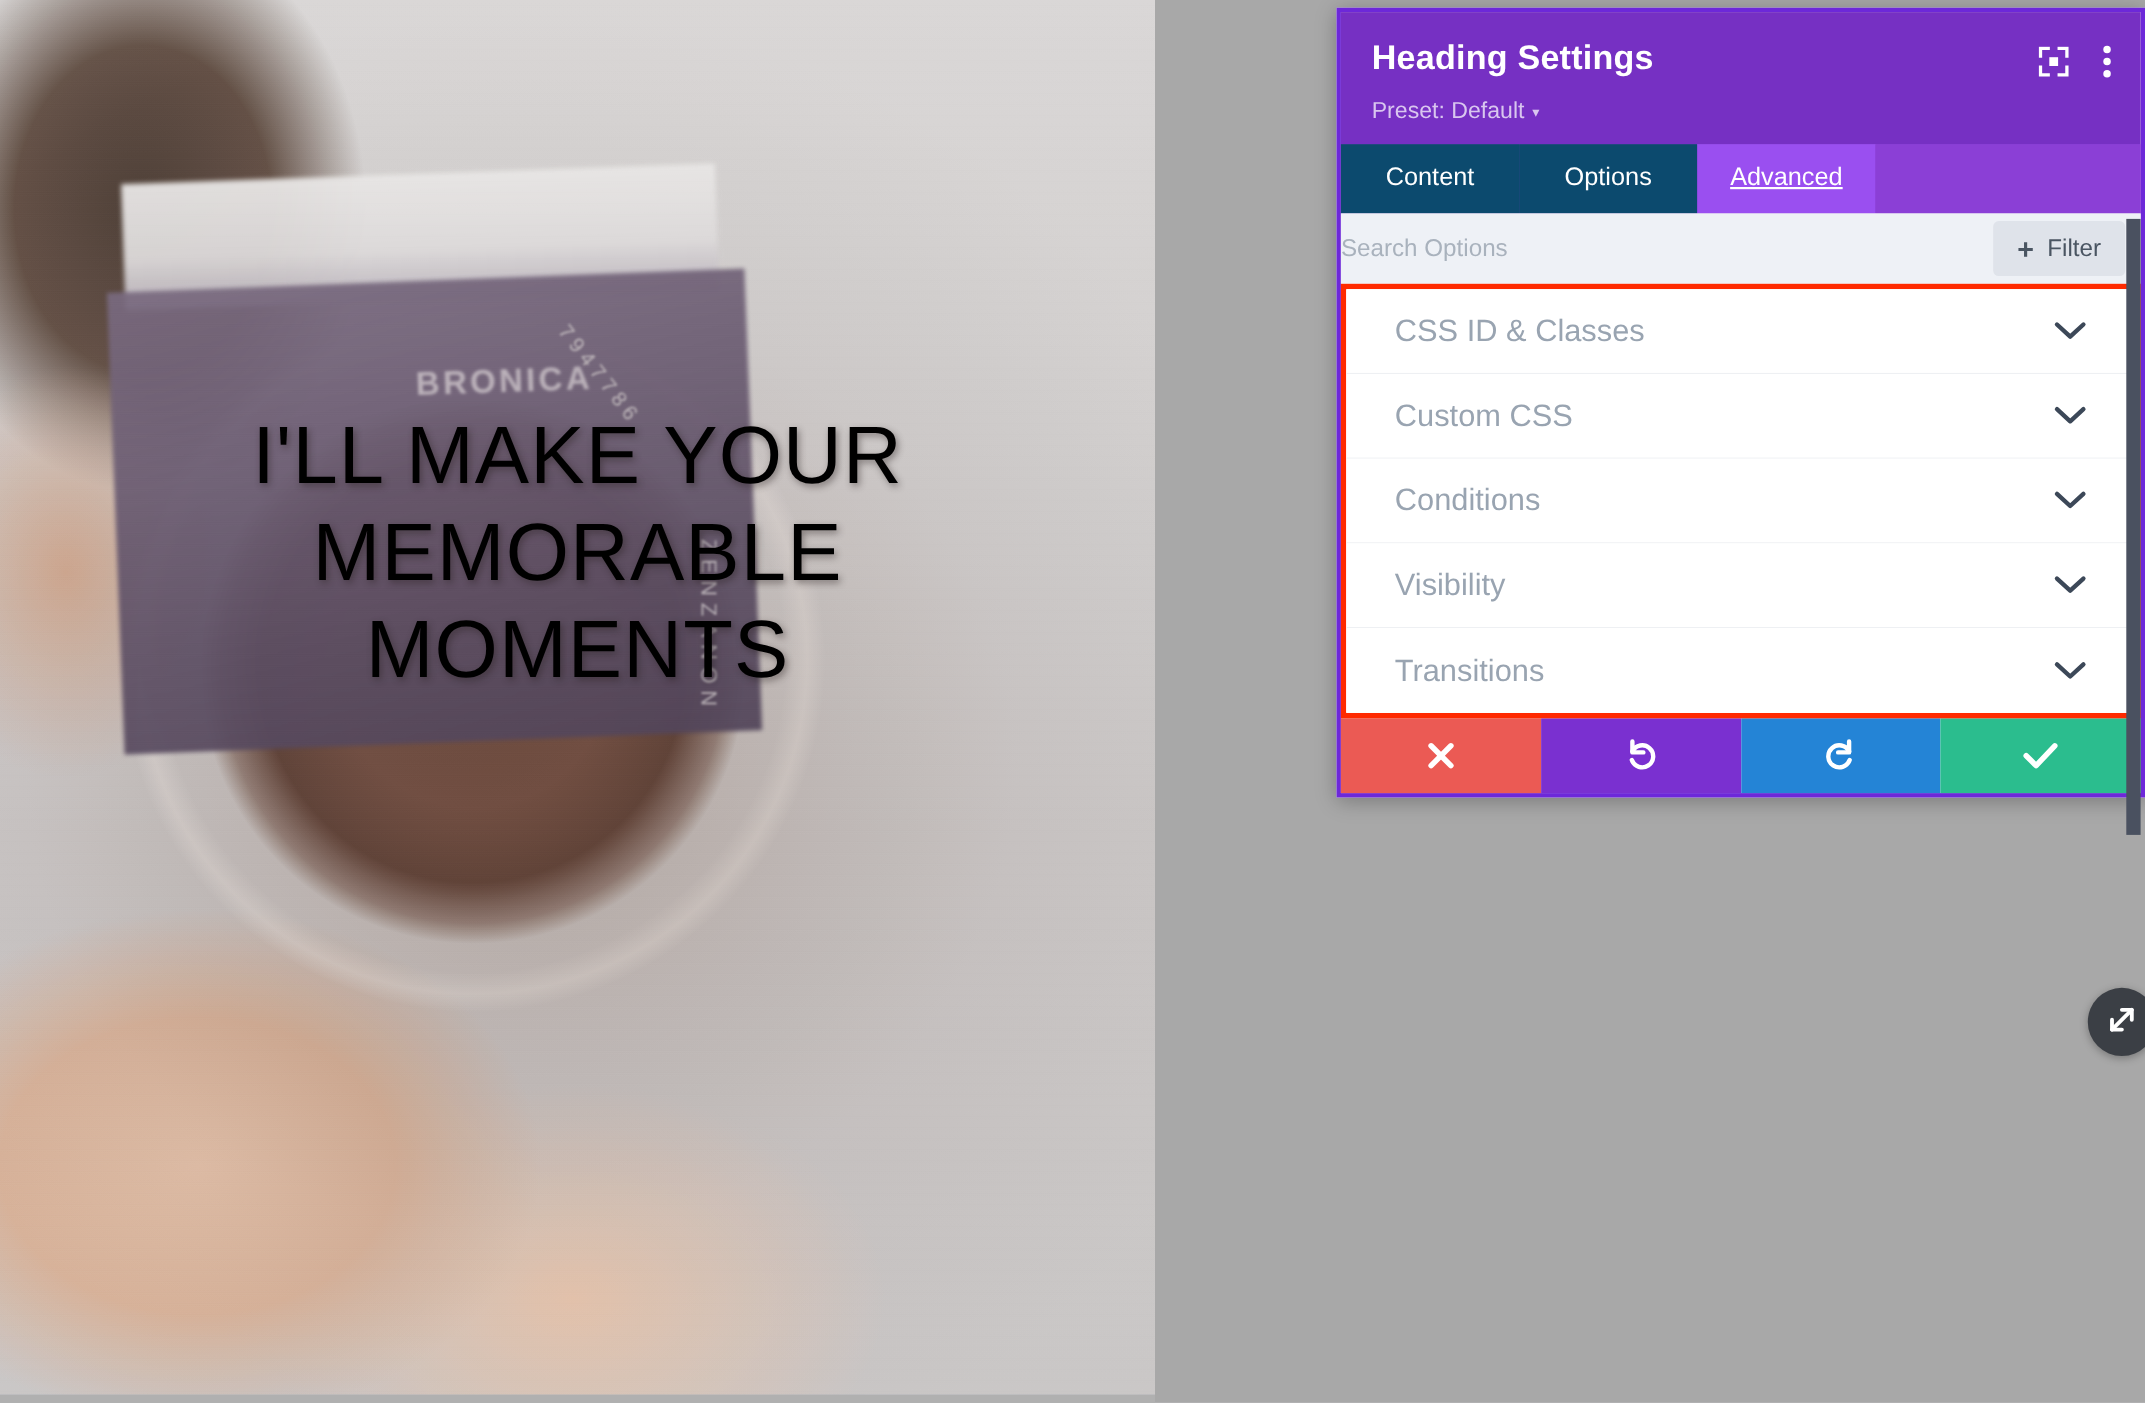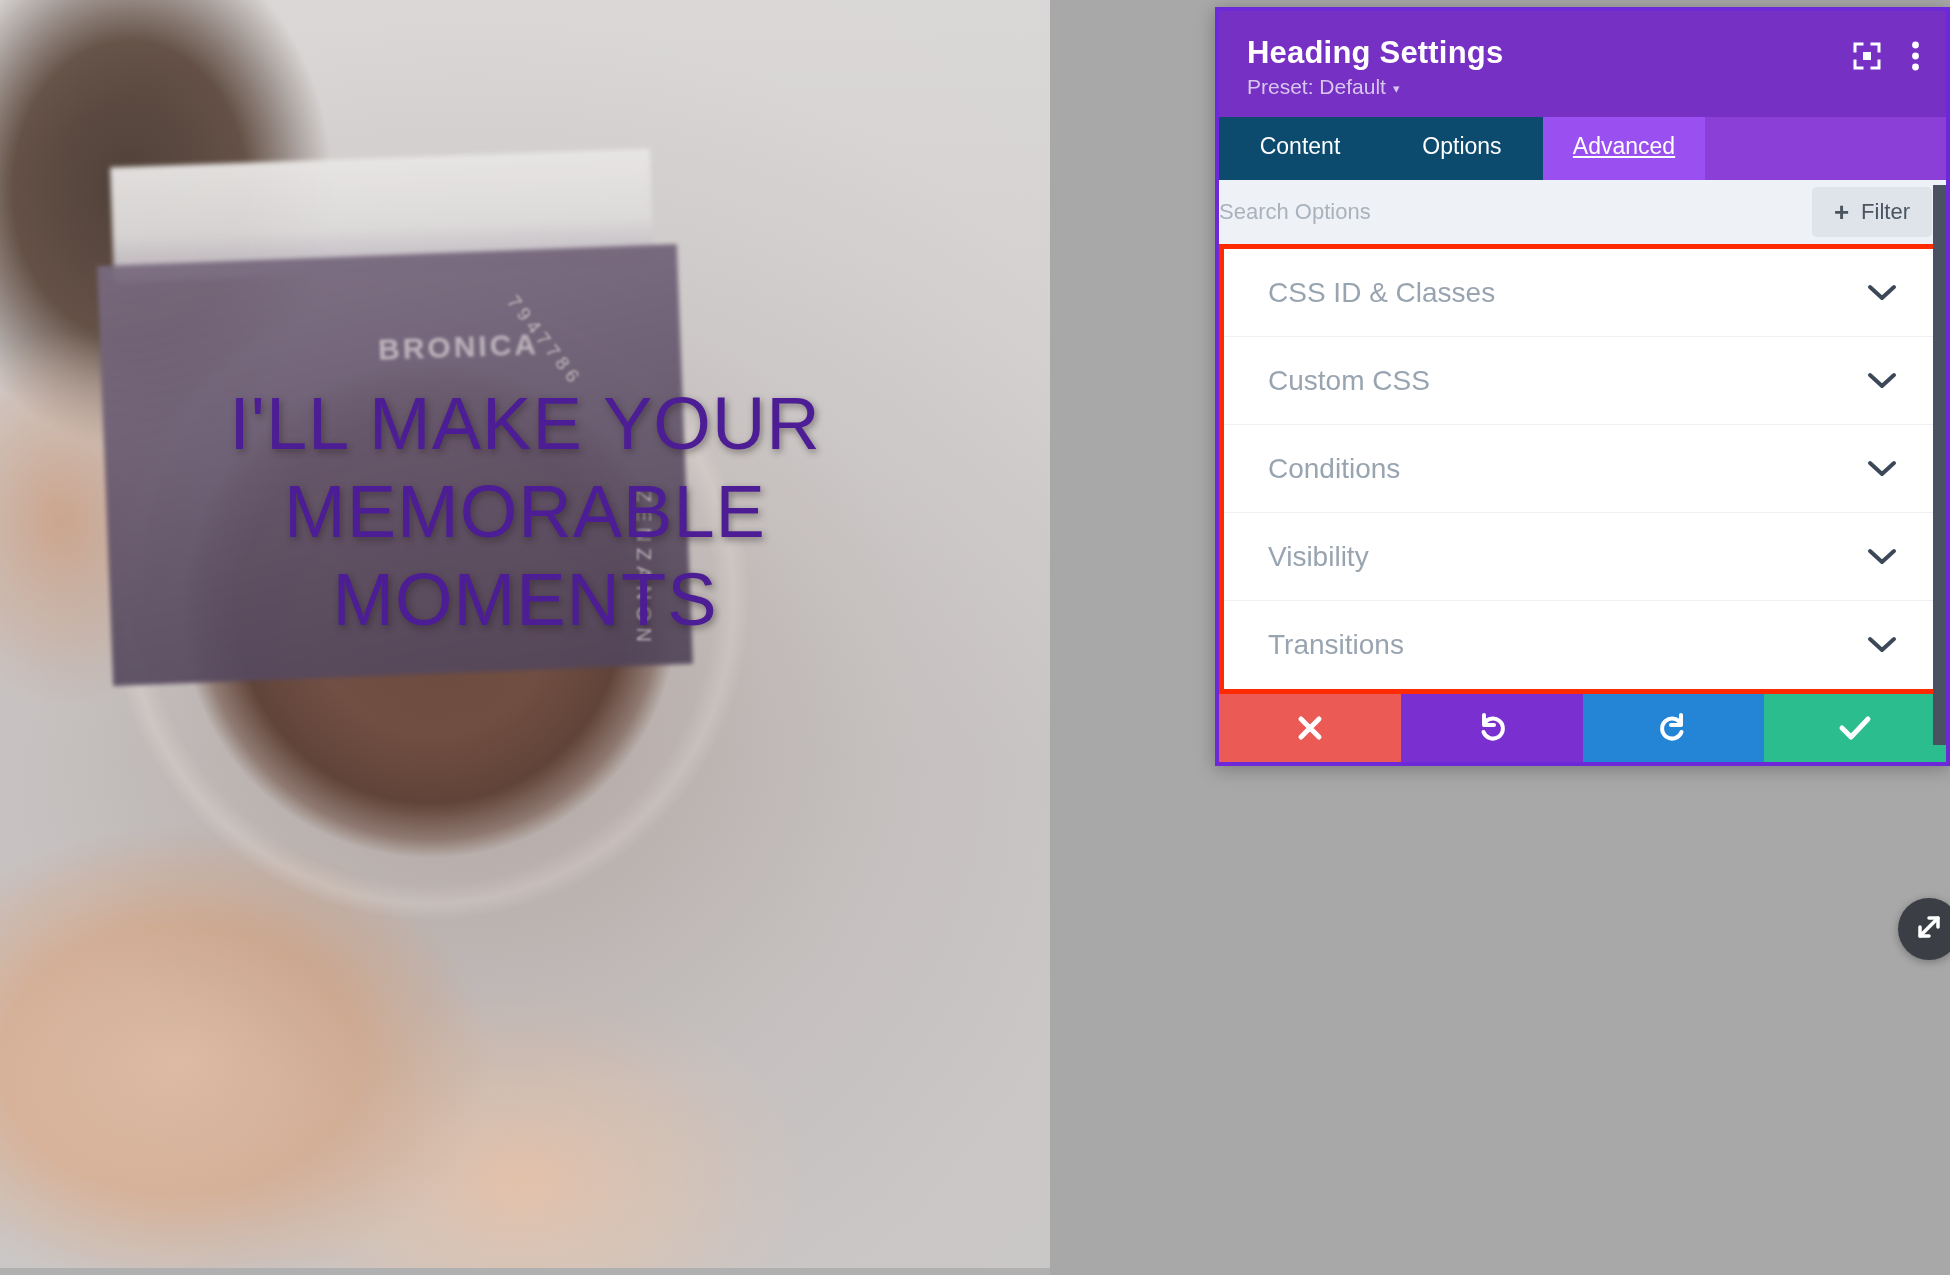--- a/index.html
+++ b/index.html
@@ -109,23 +109,23 @@
     transform-origin: left top;
     color: rgba(245,242,238,0.58);
     font-size: 20px;
     letter-spacing: 6px;
     filter: blur(0.9px);
   }
 
   #hero-heading {
     position: absolute;
     left: 0; right: 0;
-    top: 380px;
+    top: 370px;
     text-align: center;
-    color: #4c1d95;
+    color: #000000;
     font-size: 74px;
     line-height: 88px;
     letter-spacing: 1px;
     font-weight: normal;
     text-shadow: 2px 3px 7px rgba(40,30,30,0.45);
     font-family: "Liberation Sans", sans-serif;
     padding: 0 10px;
   }
 
   
@@ -144,21 +144,21 @@
     padding: 24px 28px 18px 28px;
     position: relative;
   }
   #modal-title {
     color: #ffffff;
     font-size: 31px;
     font-weight: bold;
     letter-spacing: .2px;
   }
   #preset-row {
-    margin-top: 4px;
+    margin-top: 18px;
     color: #d9c6ef;
     font-size: 21px;
     display: inline-block;
     cursor: pointer;
   }
   #preset-caret {
     display: inline-block;
     margin-left: 7px;
     font-size: 13px;
     vertical-align: middle;
@@ -223,21 +223,21 @@
   #filter-plus { font-size: 26px; font-weight: bold; line-height: 20px; }
 
   
   #options-region {
     position: relative;
     border: 5px solid #ff2a00;
     background: #ffffff;
   }
   #options-list { background: #ffffff; }
   .option-row {
-    height: 88px;
+    height: 77px;
     display: flex;
     align-items: center;
     justify-content: space-between;
     padding: 0 44px 0 44px;
     border-bottom: 1px solid #eef0f3;
     cursor: pointer;
     background: #ffffff;
   }
   .option-row:last-child { border-bottom: none; }
   .option-label {

